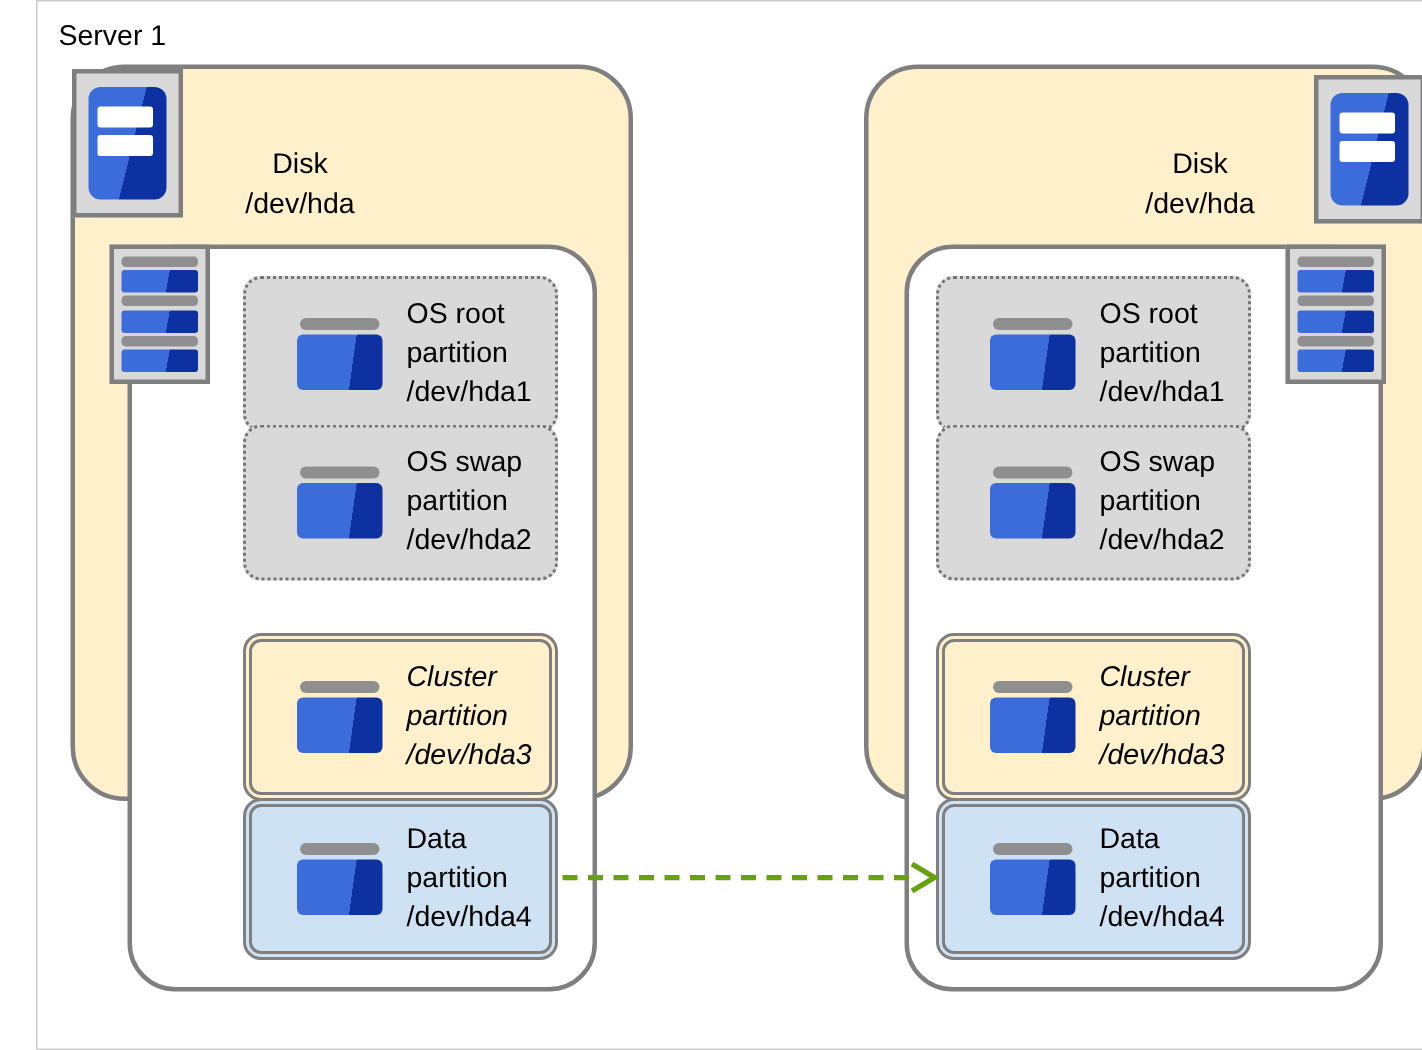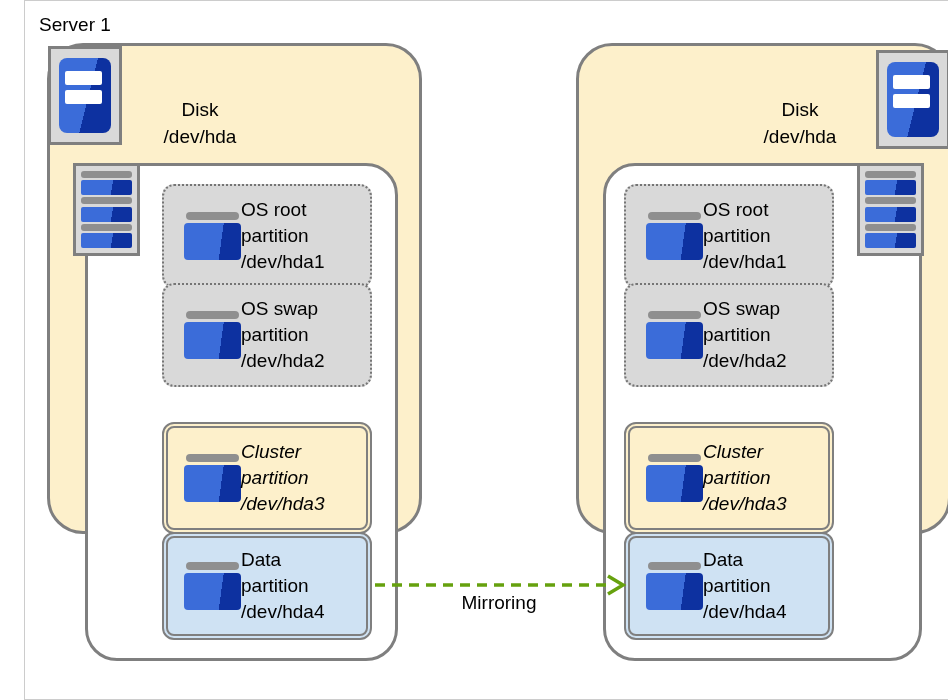--- a/index.html
+++ b/index.html
@@ -57,21 +57,21 @@
   }
   .g1 .disk-stack{left:23px;}
   .g2 .disk-stack{right:24px;}
   .bar-gray{height:7px;background:var(--icon-gray,#8f8f8f);border-radius:3px;}
   .bar-blue{height:15px;border-radius:2px;
     background:linear-gradient(100deg,var(--icon-blue-light,#3b6cd9) 0 60%,var(--icon-blue-dark,#0d31a0) 60% 100%);}
 
   
   .part{
     position:absolute;width:210px;box-sizing:border-box;border-radius:12px;
-    display:flex;align-items:center;padding-left:20px;
+    display:flex;align-items:center;padding-left:34px;gap:16px;
   }
   .g1 .part{left:112px;}
   .g2 .part{left:45px;}
   .part.p1{top:138px;height:104px;}
   .part.p2{top:237px;height:104px;}
   .part.p3{top:376px;height:112px;font-style:italic;}
   .part.p4{top:486px;height:108px;}
   .part-os{background:var(--gray-fill,#d9d9d9);border:2px dotted var(--gray-dot-border,#757575);}
   .part-cluster,.part-data{border:2px solid var(--panel-border,#7f7f7f);}
   .part-cluster{background:var(--cream,#fdf0cb);}
@@ -241,15 +241,14 @@
         <div>partition</div>
         <div>/dev/hda4</div>
       </div>
     </div>
   </div>
 
   <svg class="arrow-layer" viewBox="0 0 270 36" xmlns="http://www.w3.org/2000/svg">
     <line x1="10" y1="16" x2="248" y2="16" stroke="#66a10e" stroke-width="3.5" stroke-dasharray="10 7"></line>
     <path d="M 243,7 L 258,16 L 243,25" fill="none" stroke="#66a10e" stroke-width="3.5"></path>
   </svg>
-  <div class="mirroring-label">Mirroring</div>
 
 </div>
 
 </body></html>

